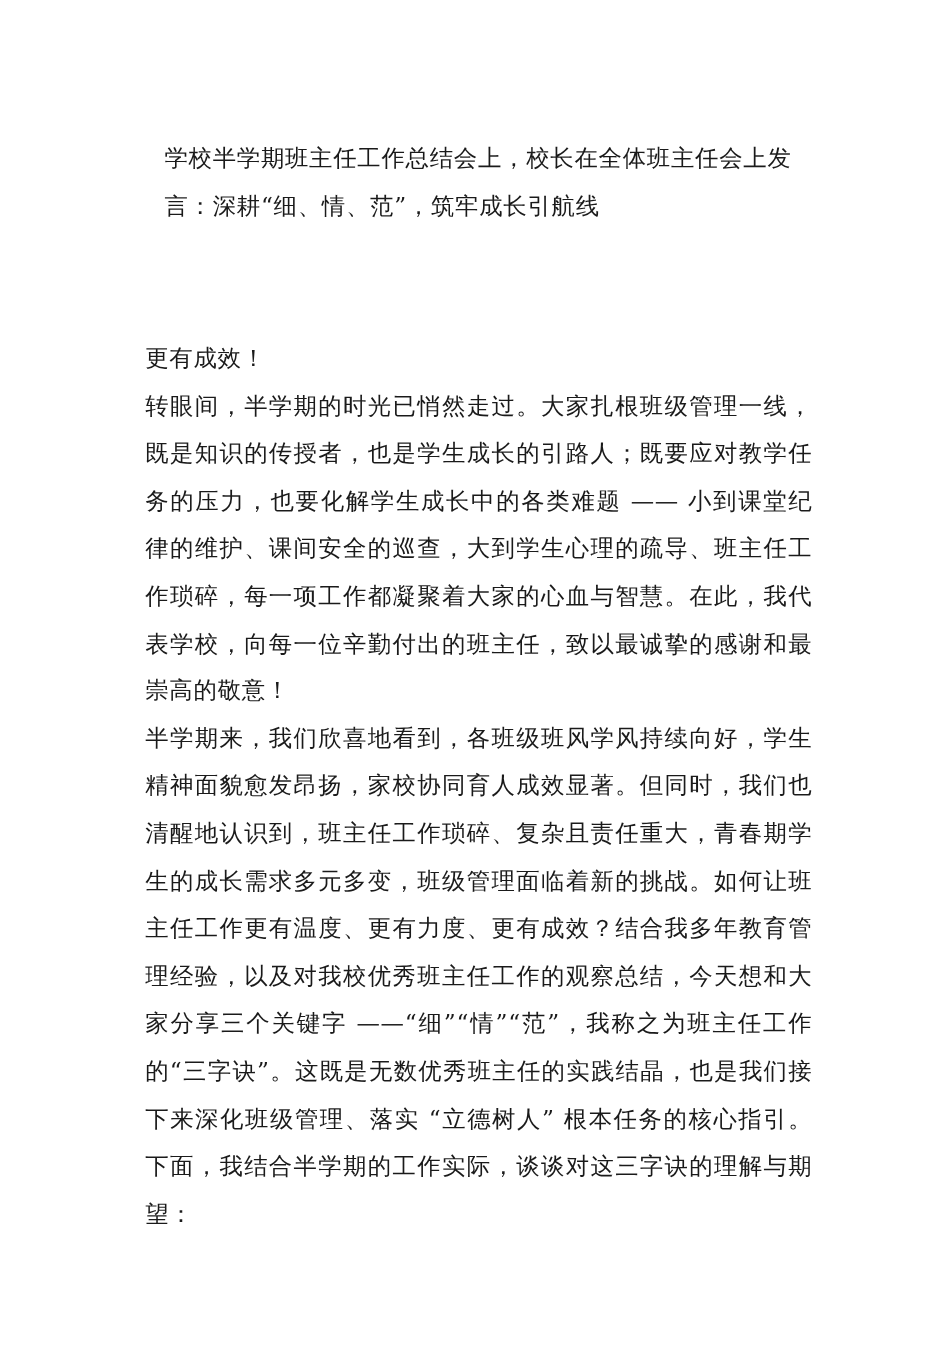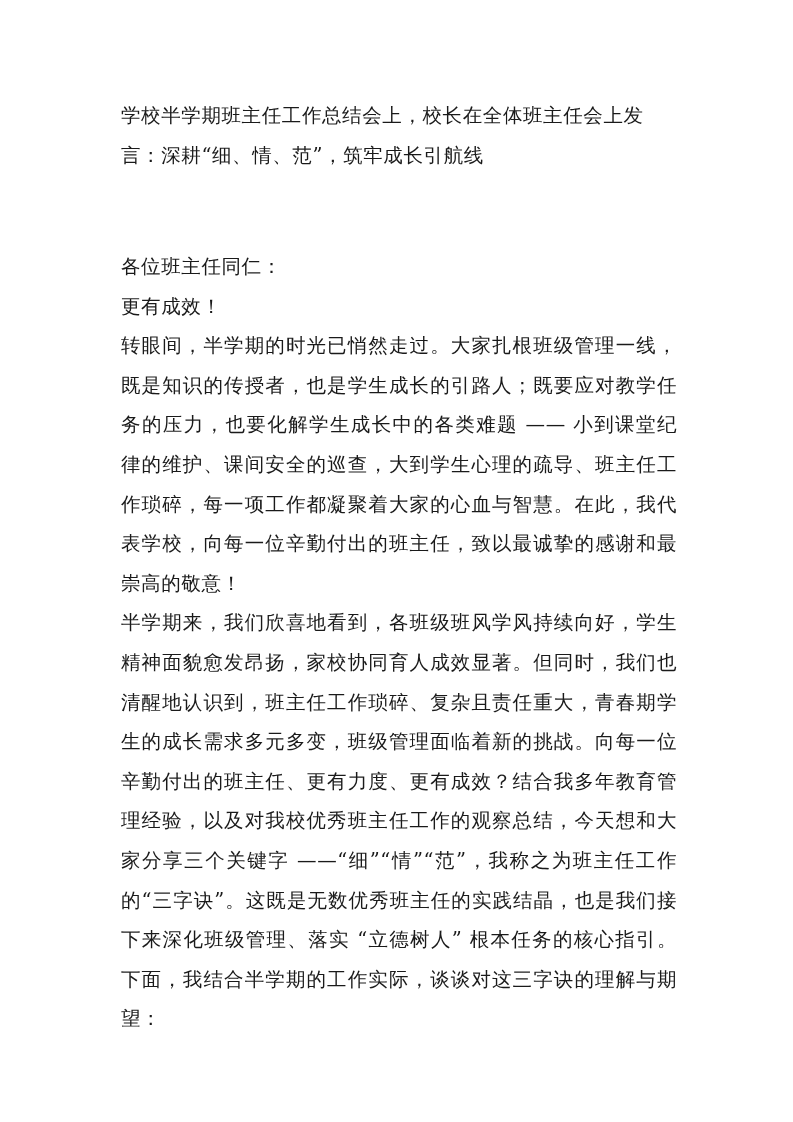--- a/index.html
+++ b/index.html
@@ -17,38 +17,37 @@
     }
     .page {
       position: absolute;
       left: 121px;
       top: 96px;
       width: 556px;
     }
     .title {
       font-size: 19.5px;
       line-height: 40px;
-      margin: 0;
+      margin: 16px;
       font-weight: normal;
       letter-spacing: 0.6px;
     }
     .spacer {
       height: 71px;
     }
     .para {
       font-size: 19.5px;
       line-height: 39.6px;
       margin: 0;
       text-align: justify;
       letter-spacing: 0.6px;
     }
   </style>
 </head>
 <body>
 
 <div class="page">
   <h1 class="title">学校半学期班主任工作总结会上，校长在全体班主任会上发言：深耕“细、情、范”，筑牢成长引航线</h1>
   <div class="spacer"></div>
-  <p class="para">各位班主任同仁：</p>
   <p class="para">更有成效！</p>
   <p class="para">转眼间，半学期的时光已悄然走过。大家扎根班级管理一线，既是知识的传授者，也是学生成长的引路人；既要应对教学任务的压力，也要化解学生成长中的各类难题 —— 小到课堂纪律的维护、课间安全的巡查，大到学生心理的疏导、班主任工作琐碎，每一项工作都凝聚着大家的心血与智慧。在此，我代表学校，向每一位辛勤付出的班主任，致以最诚挚的感谢和最崇高的敬意！</p>
-  <p class="para">半学期来，我们欣喜地看到，各班级班风学风持续向好，学生精神面貌愈发昂扬，家校协同育人成效显著。但同时，我们也清醒地认识到，班主任工作琐碎、复杂且责任重大，青春期学生的成长需求多元多变，班级管理面临着新的挑战。向每一位辛勤付出的班主任、更有力度、更有成效？结合我多年教育管理经验，以及对我校优秀班主任工作的观察总结，今天想和大家分享三个关键字 ——“细”“情”“范”，我称之为班主任工作的“三字诀”。这既是无数优秀班主任的实践结晶，也是我们接下来深化班级管理、落实 “立德树人” 根本任务的核心指引。下面，我结合半学期的工作实际，谈谈对这三字诀的理解与期望：</p>
+  <p class="para">半学期来，我们欣喜地看到，各班级班风学风持续向好，学生精神面貌愈发昂扬，家校协同育人成效显著。但同时，我们也清醒地认识到，班主任工作琐碎、复杂且责任重大，青春期学生的成长需求多元多变，班级管理面临着新的挑战。如何让班主任工作更有温度、更有力度、更有成效？结合我多年教育管理经验，以及对我校优秀班主任工作的观察总结，今天想和大家分享三个关键字 ——“细”“情”“范”，我称之为班主任工作的“三字诀”。这既是无数优秀班主任的实践结晶，也是我们接下来深化班级管理、落实 “立德树人” 根本任务的核心指引。下面，我结合半学期的工作实际，谈谈对这三字诀的理解与期望：</p>
 </div>
 
 </body></html>

